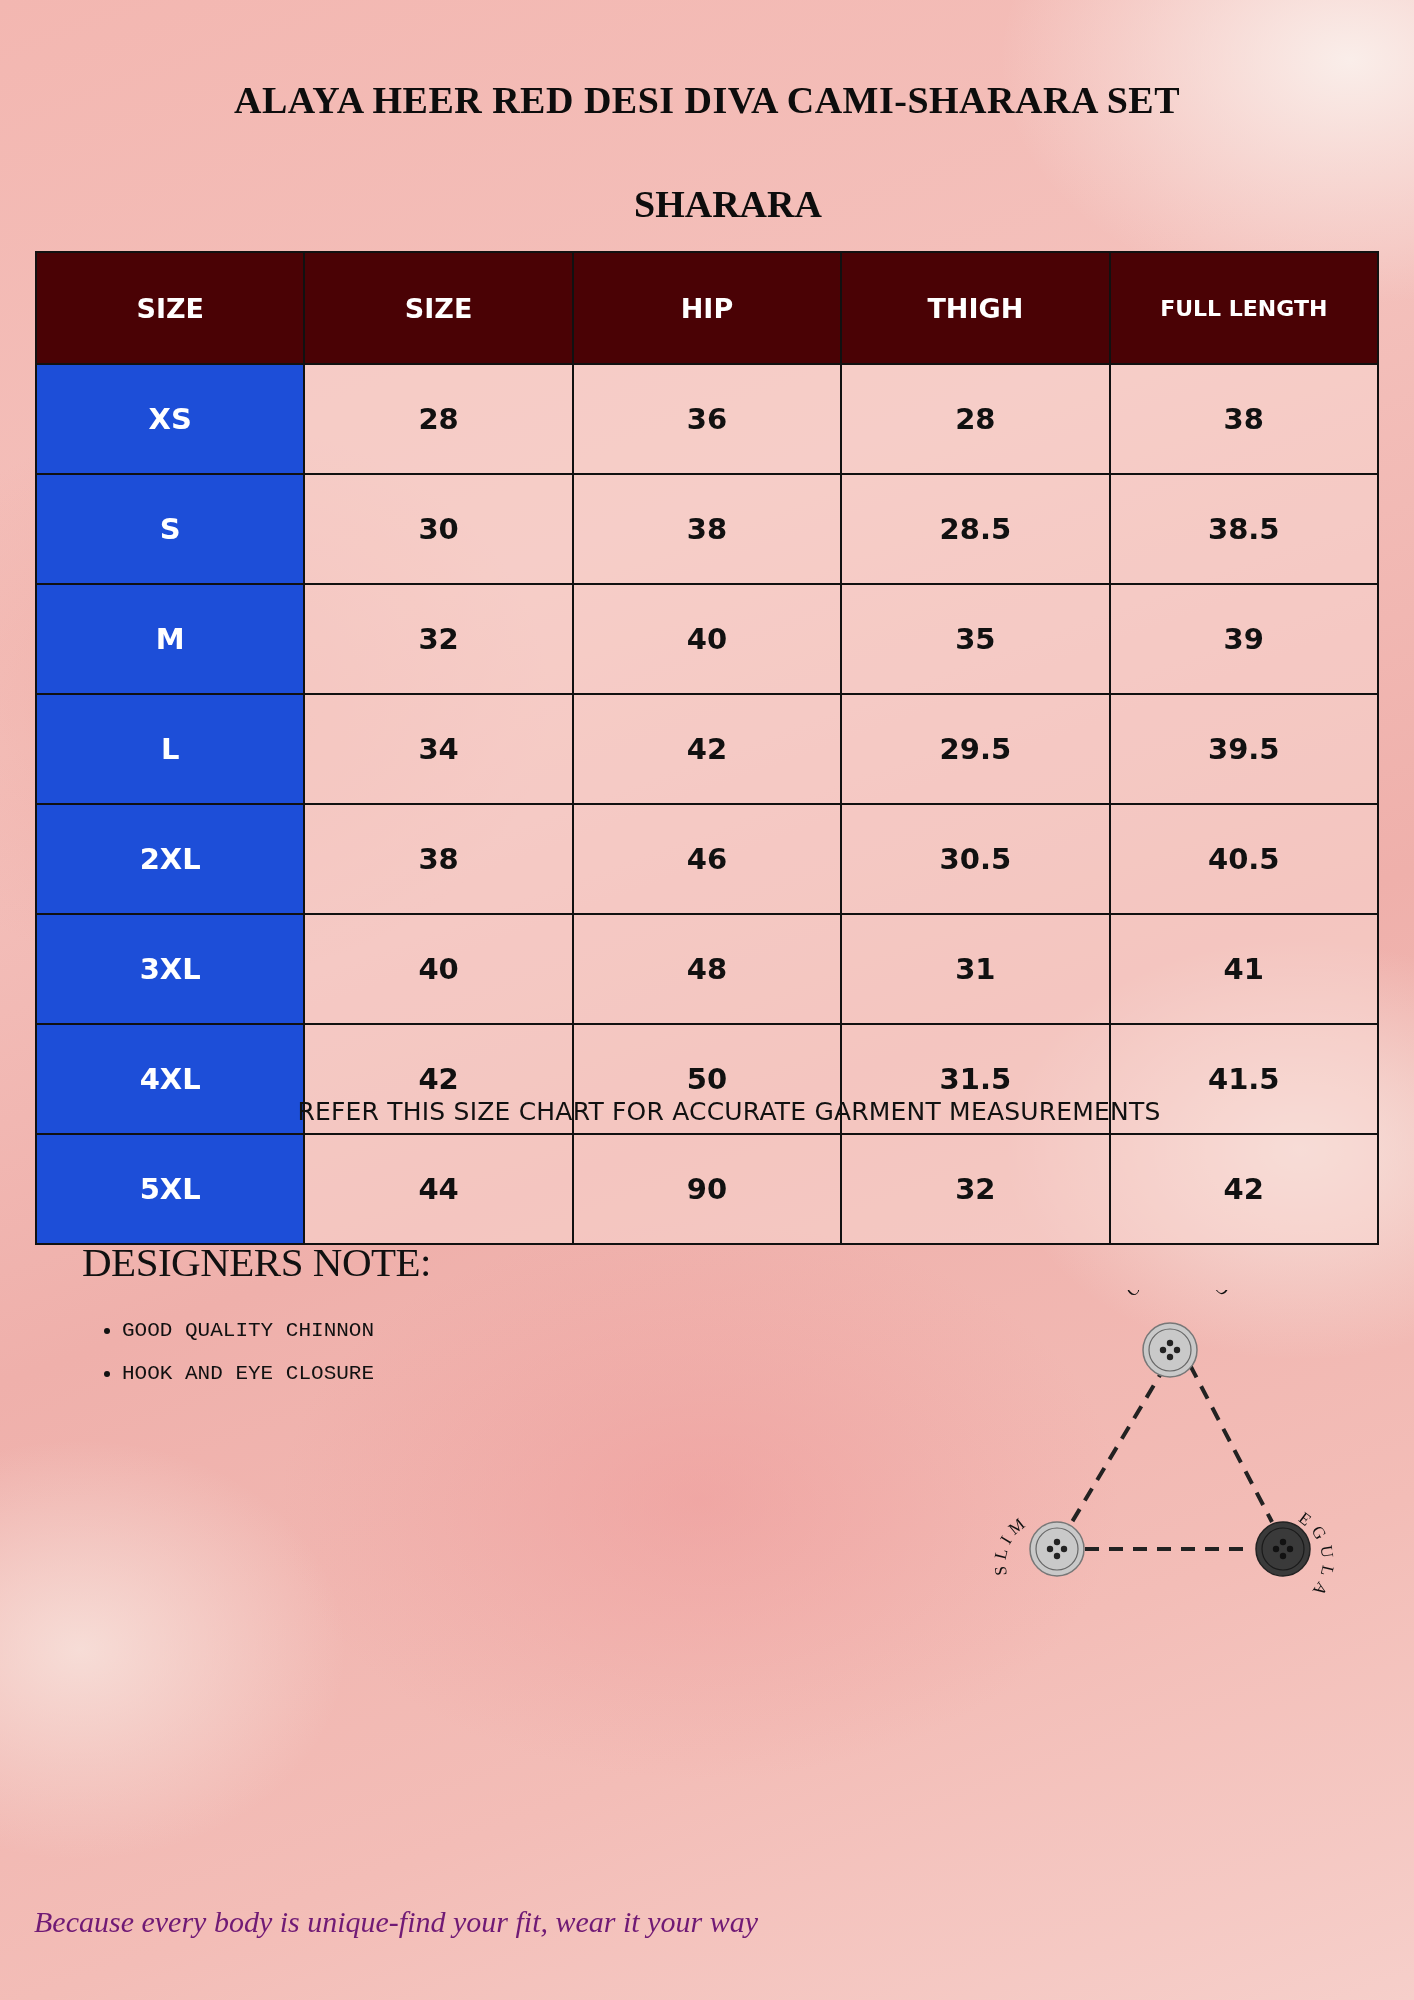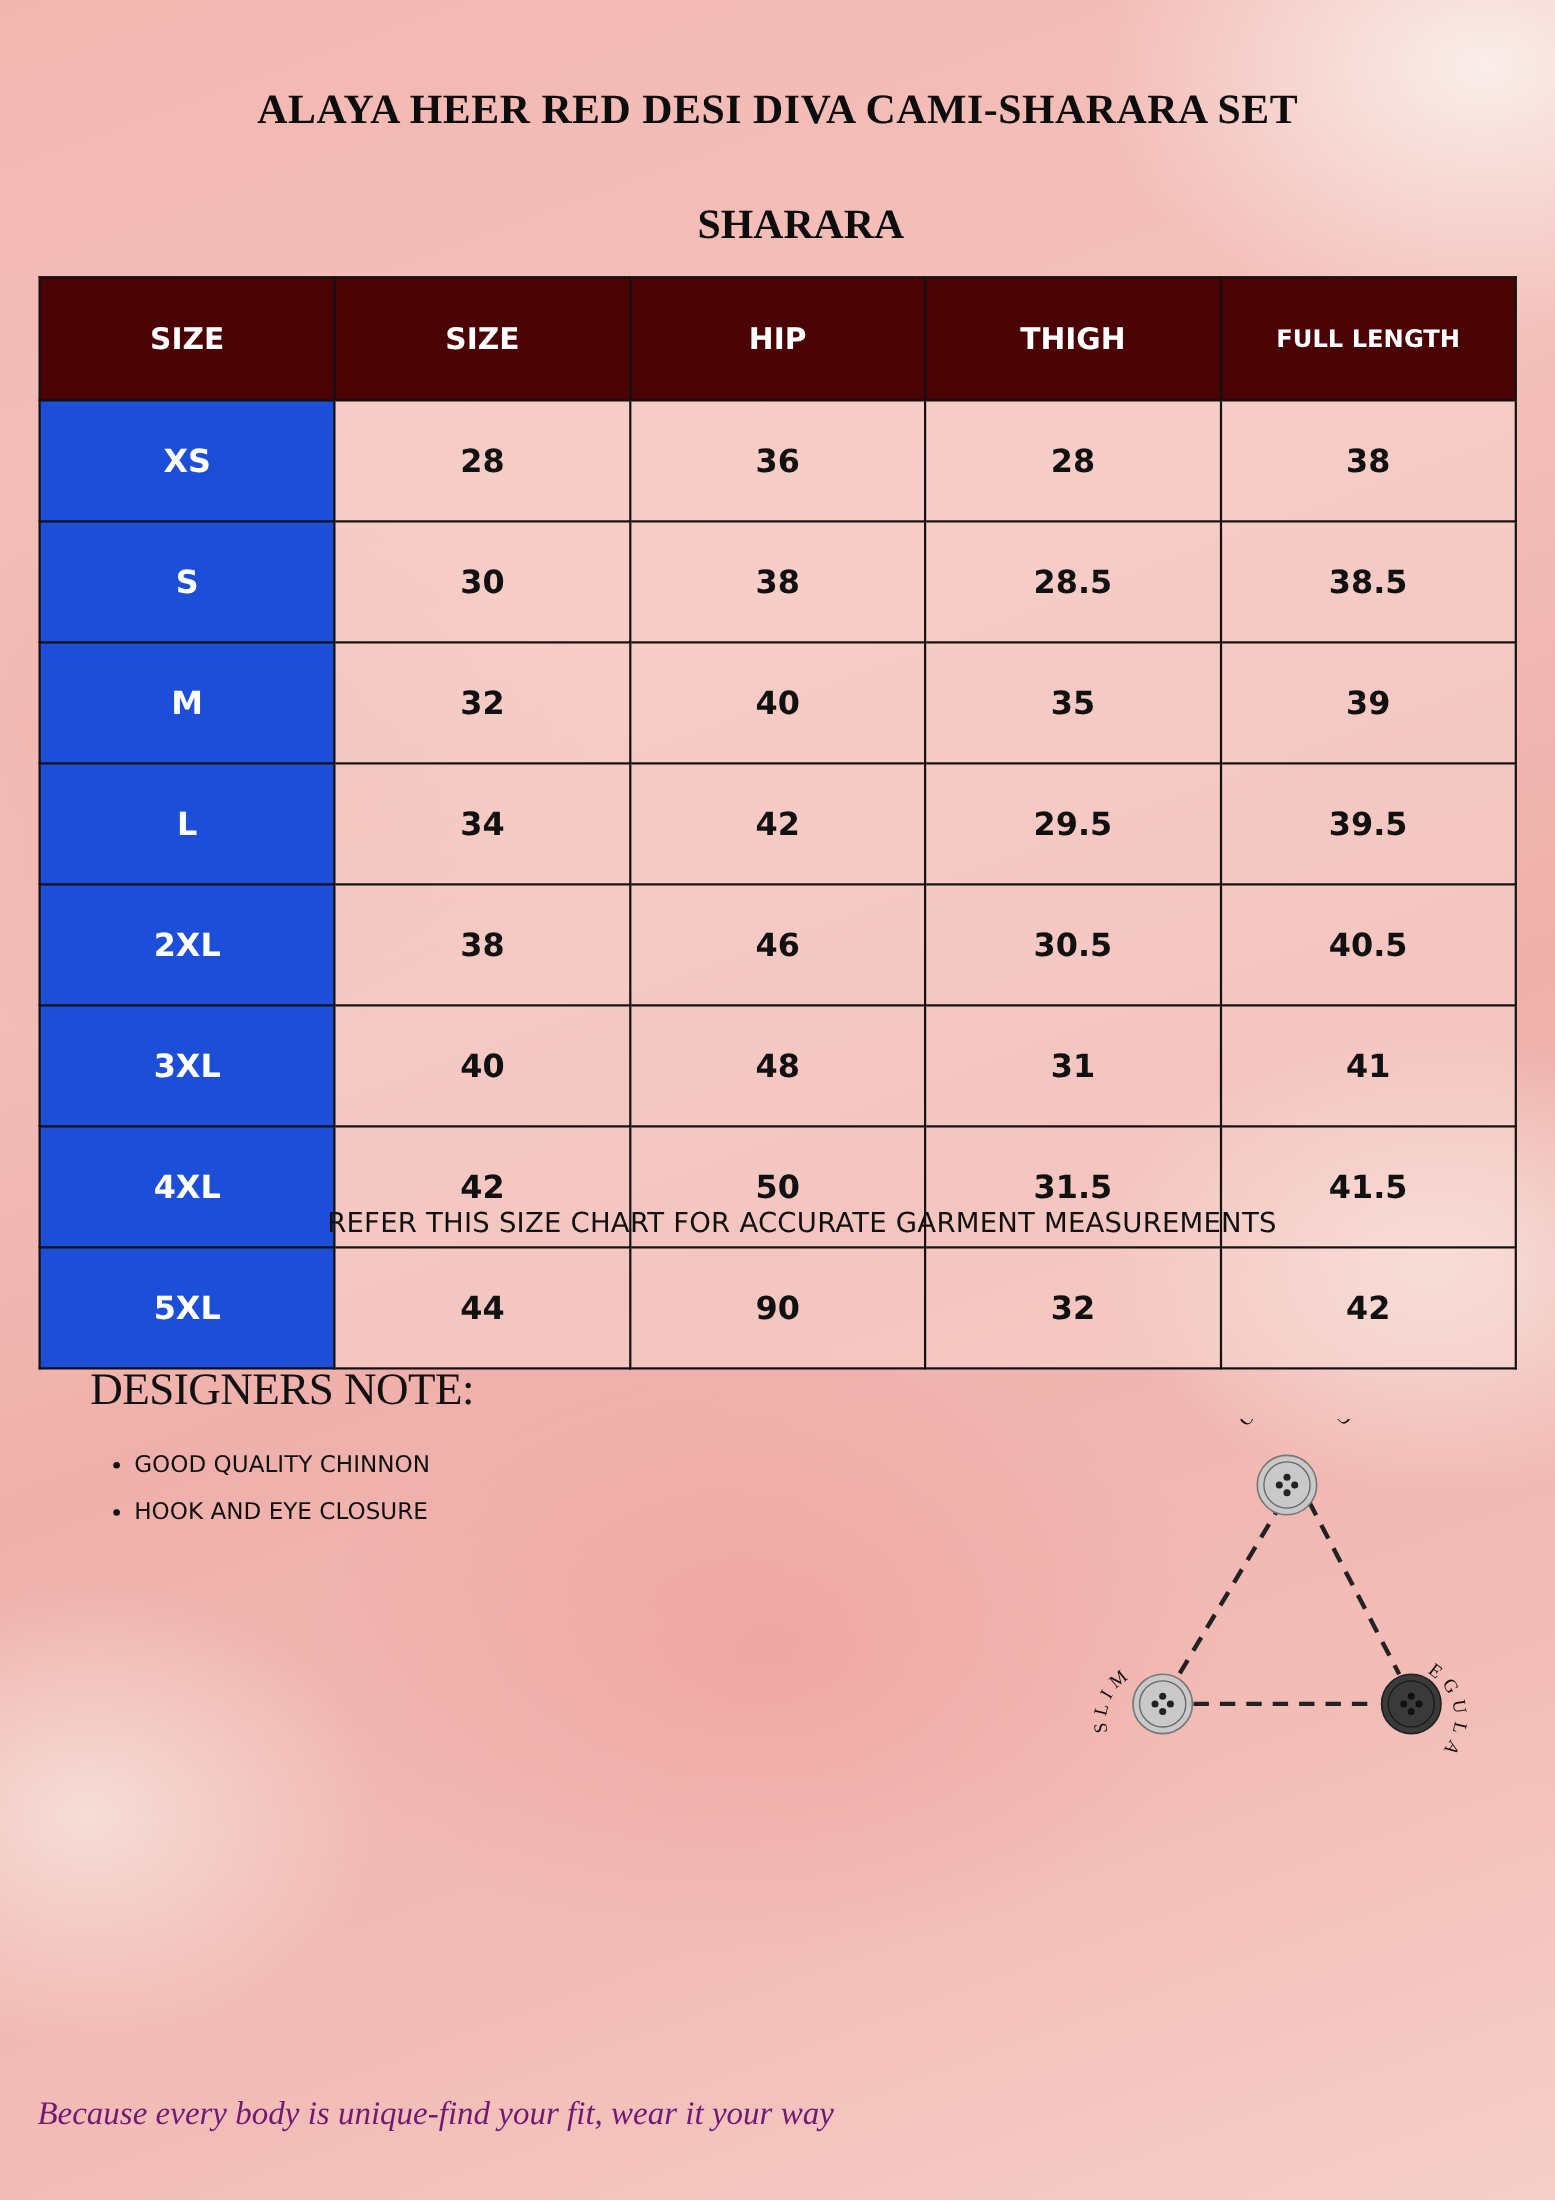--- a/index.html
+++ b/index.html
@@ -49,21 +49,21 @@
   }
   .notes-title {
     position: absolute; left: 82px; top: 1238px;
     font-family: "Liberation Serif", serif; font-size: 41px; color: #111;
     letter-spacing: -0.5px;
   }
   ul.notes {
     position: absolute; left: 82px; top: 1318px; margin: 0; padding: 0 0 0 40px;
     font-family: "DejaVu Sans", sans-serif; font-size: 21px; color: #111;
   }
-  ul.notes li { margin-bottom: 17px; line-height: 26px; }
+  ul.notes li { margin-bottom: 17px; line-height: 26px; font-family: Liberation Mono, monospace; }
   .fit-diagram { position: absolute; left: 990px; top: 1290px; width: 360px; height: 330px; }
   .tagline {
     position: absolute; left: 34px; top: 1905px;
     font-family: "Liberation Serif", serif; font-style: italic; font-size: 30px; color: #701a75;
   }
 </style>
 </head>
 <body>
 
 <div class="title">ALAYA HEER RED DESI DIVA CAMI-SHARARA SET</div>

